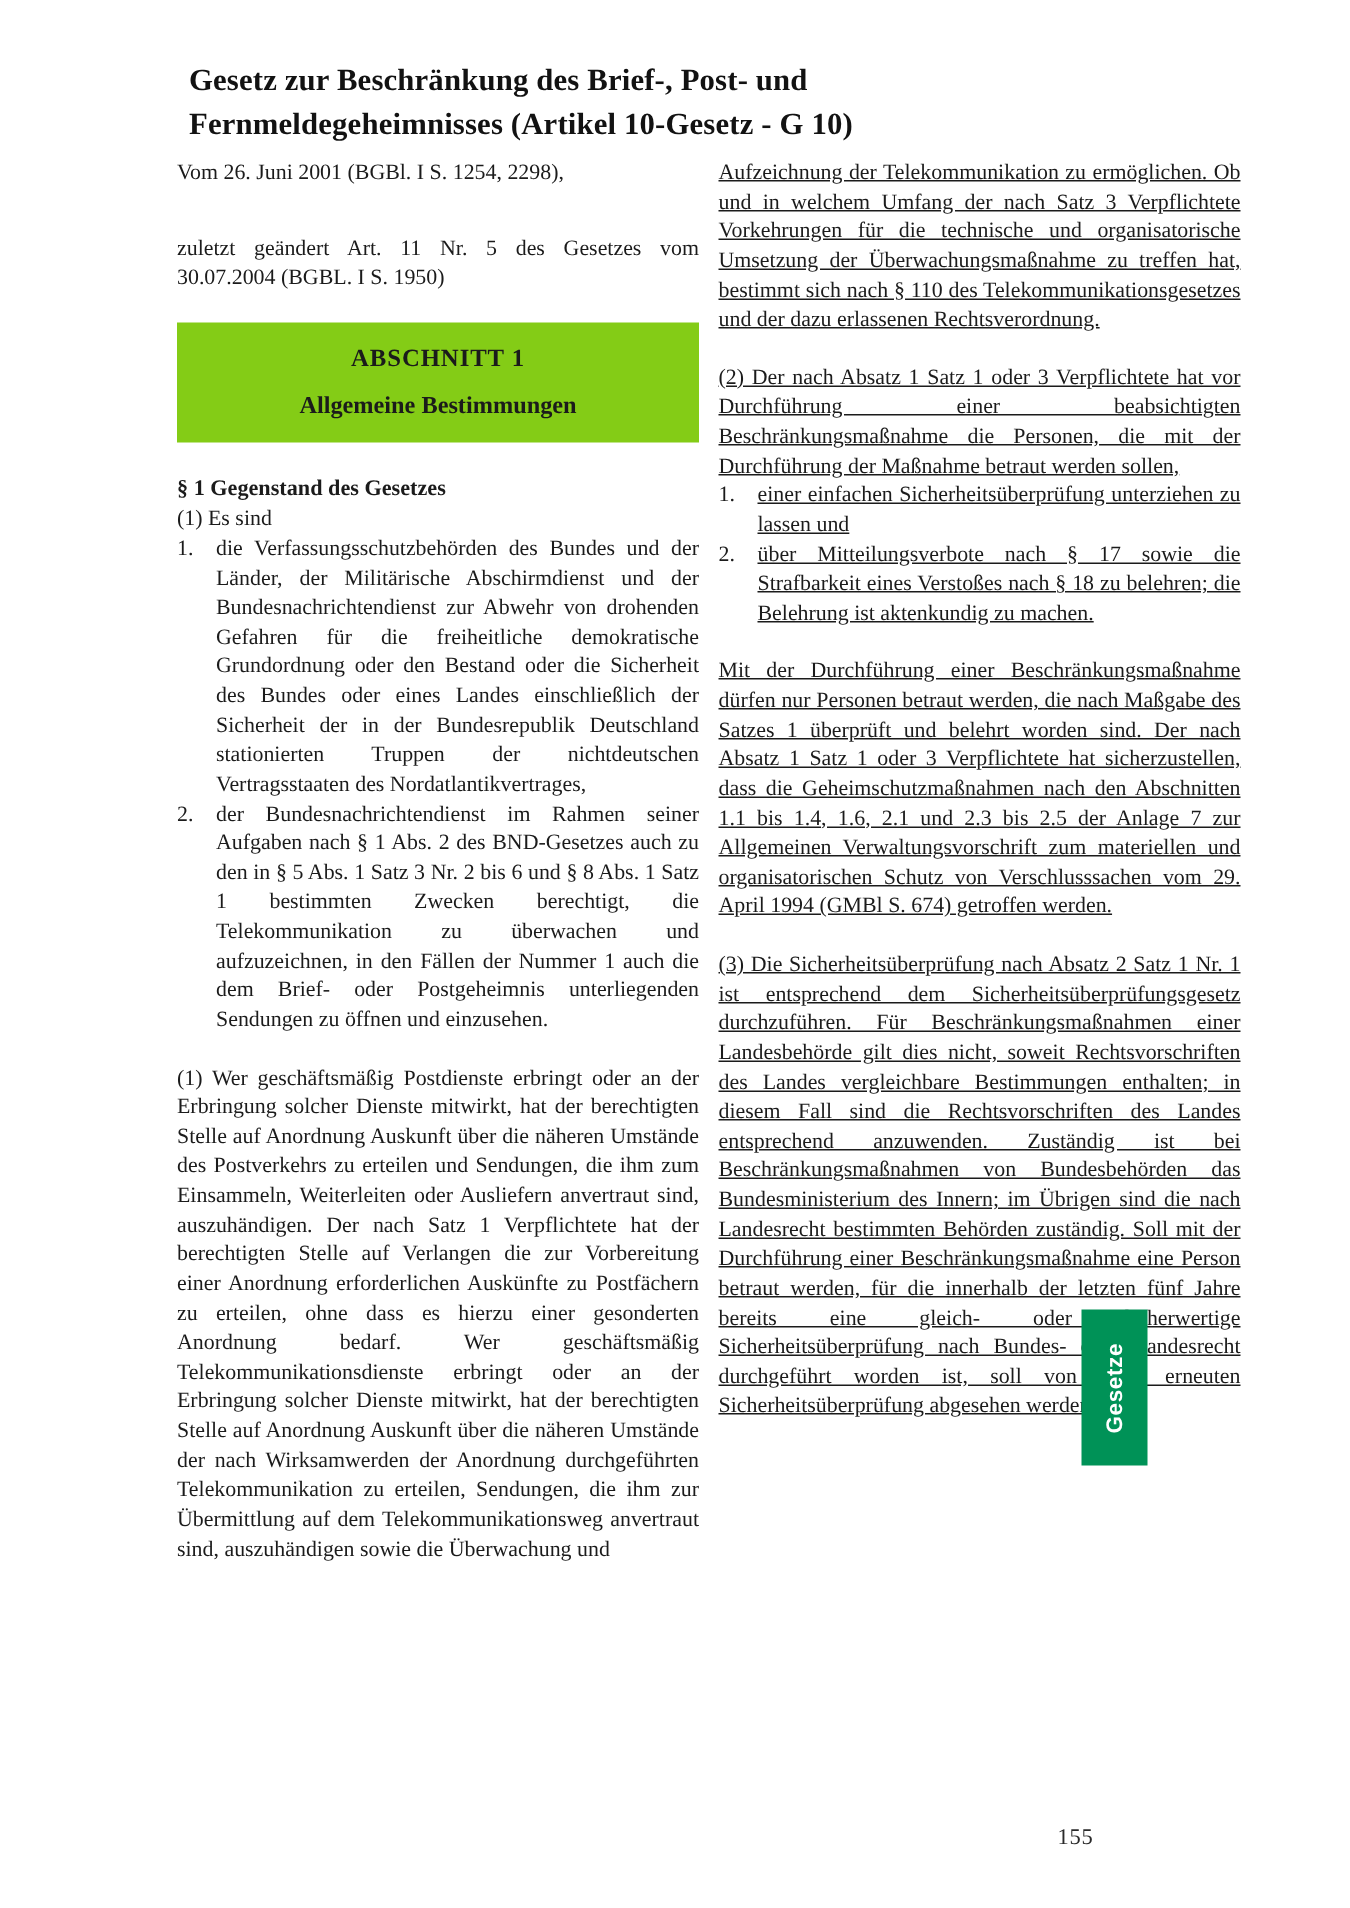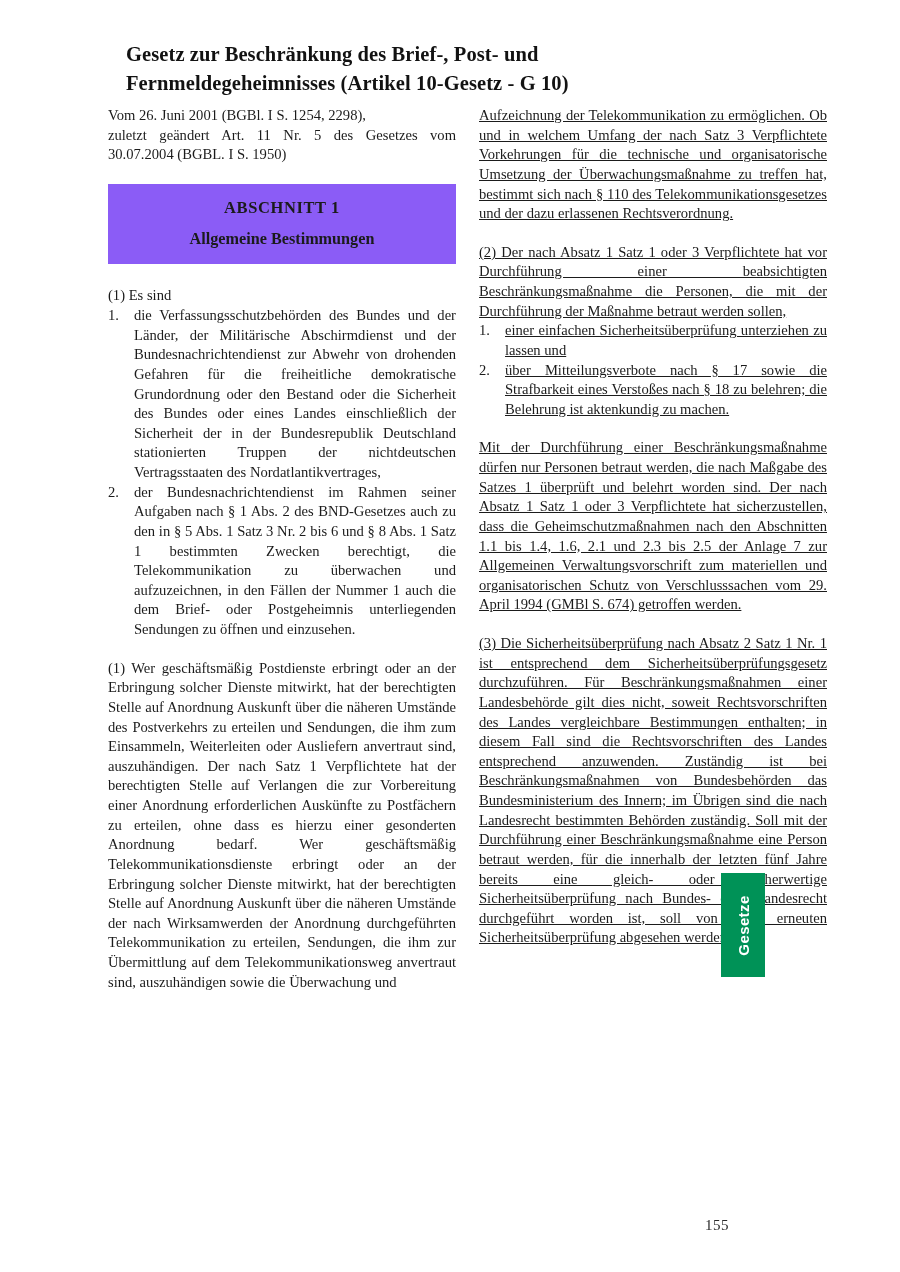--- a/index.html
+++ b/index.html
@@ -42,35 +42,35 @@
   .col {
     position: absolute;
     top: 106px;
     width: 348px;
     font-size: 14.6px;
     line-height: 1.345;
     text-align: justify;
     text-justify: inter-word;
     color: #1b1b1b;
   }
-  .col-left  { left: 108px; }
+  .col-left  { left: 118px; }
   .col-right { left: 479px; text-decoration: underline; }
 
   p.para {
     margin: 0 0 0 0;
     text-align: justify;
     hyphens: manual;
   }
   p.para.nojust { text-align: left; }
   .gap-md { height: 19px; }
   .gap-lg { height: 22px; }
 
   
   .section-box {
-    background: #8b5cf6;
+    background: #84cc16;
     margin: 0;
     padding: 13px 0 14px 0;
     text-align: center;
     font-weight: bold;
   }
   .section-box .sec-num {
     display: block;
     font-size: 16.5px;
     letter-spacing: 0.6px;
     line-height: 1.3;
@@ -154,33 +154,34 @@
 
   <h1 class="doc-title">
     <span class="line">Gesetz zur Beschränkung des Brief-, Post- und</span>
     <span class="line">Fernmeldegeheimnisses (Artikel 10-Gesetz - G 10)</span>
   </h1>
 
   <div class="col col-left">
 
     <p class="para nojust">
       <span>Vom 26. Juni 2001 (BGBl. I S. 1254, 2298),</span><br>
-      <span style="display:inline-block;width:100%;text-align:justify;text-align-last:justify;">zuletzt geändert Art. 11 Nr. 5 des Gesetzes vom</span><br>
+      <span style="display:inline-block;width:100%;text-align:justify;text-align-last:justify;margin-top:31px;">zuletzt geändert Art. 11 Nr. 5 des Gesetzes vom</span><br>
       <span>30.07.2004 (BGBL. I S. 1950)</span>
     </p>
 
     <div class="gap-md"></div>
 
     <div class="section-box">
       <span class="sec-num">ABSCHNITT 1</span>
       <span class="sec-name">Allgemeine Bestimmungen</span>
     </div>
 
     <div class="gap-lg"></div>
 
+    <p class="para-heading">§ 1 Gegenstand des Gesetzes</p>
 
     <p class="para nojust">(1) Es sind</p>
 
     <ol class="numlist">
       <li>
         <span class="marker">1.</span>
         <span>die Verfassungsschutzbehörden des Bundes und der Länder, der Militärische Abschirmdienst und der Bundesnachrichtendienst zur Abwehr von drohenden Gefahren für die freiheitliche demokratische Grundordnung oder den Bestand oder die Sicherheit des Bundes oder eines Landes einschließlich der Sicherheit der in der Bundesrepublik Deutschland stationierten Truppen der nichtdeutschen Vertragsstaaten des Nordatlantikvertrages,</span>
       </li>
       <li>
         <span class="marker">2.</span>

